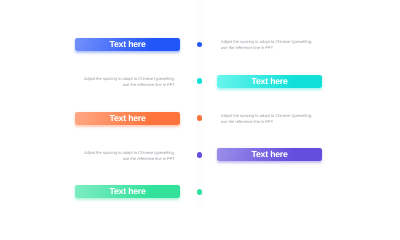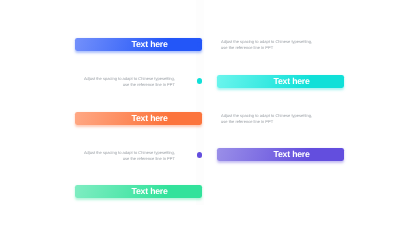--- a/index.html
+++ b/index.html
@@ -21,21 +21,21 @@
   .row-3{top:111.5px;}
   .row-4{top:148.4px;}
   .row-5{top:185.3px;}
 
   
   .btn{
     position:absolute;top:0;width:105.2px;height:13px;
     border-radius:2.2px;
     color:#ffffff;font-size:8.7px;font-weight:bold;letter-spacing:-0.2px;
     display:flex;align-items:center;justify-content:center;
-    opacity:0.999;will-change:transform;padding-left:22px;
+    opacity:0.999;will-change:transform;
   }
   .btn-left{left:74.6px;}
   .btn-right{left:216.6px;}
   .btn-label{position:relative;top:-0.4px;}
 
   
   .dot{position:absolute;left:196.6px;top:3.9px;width:5.9px;height:5.9px;border-radius:50%;}
 
   
   .desc{

